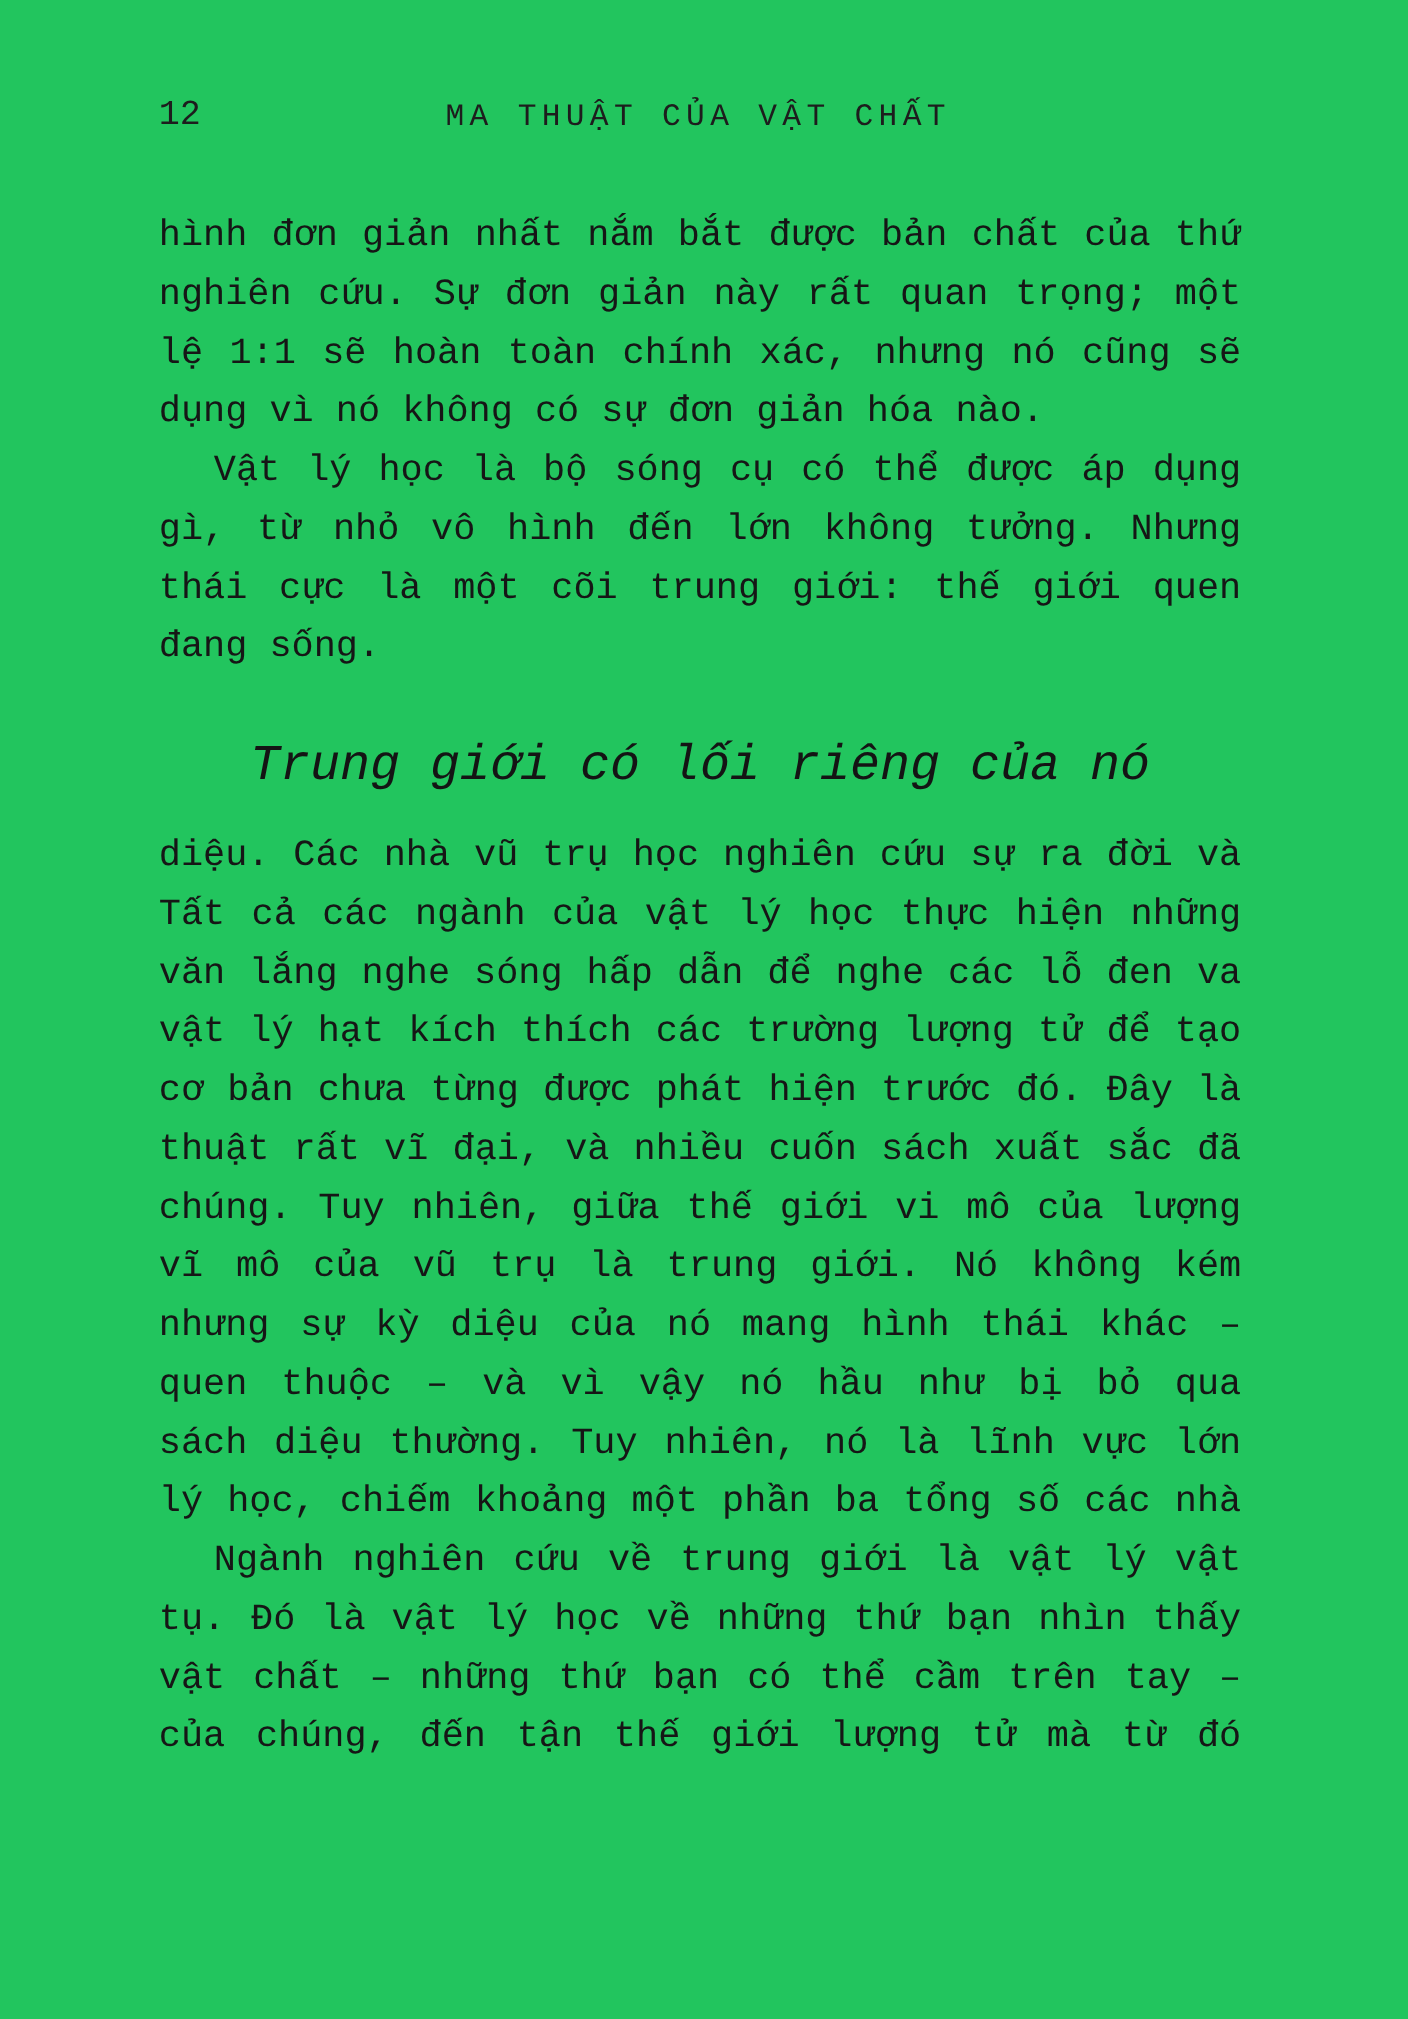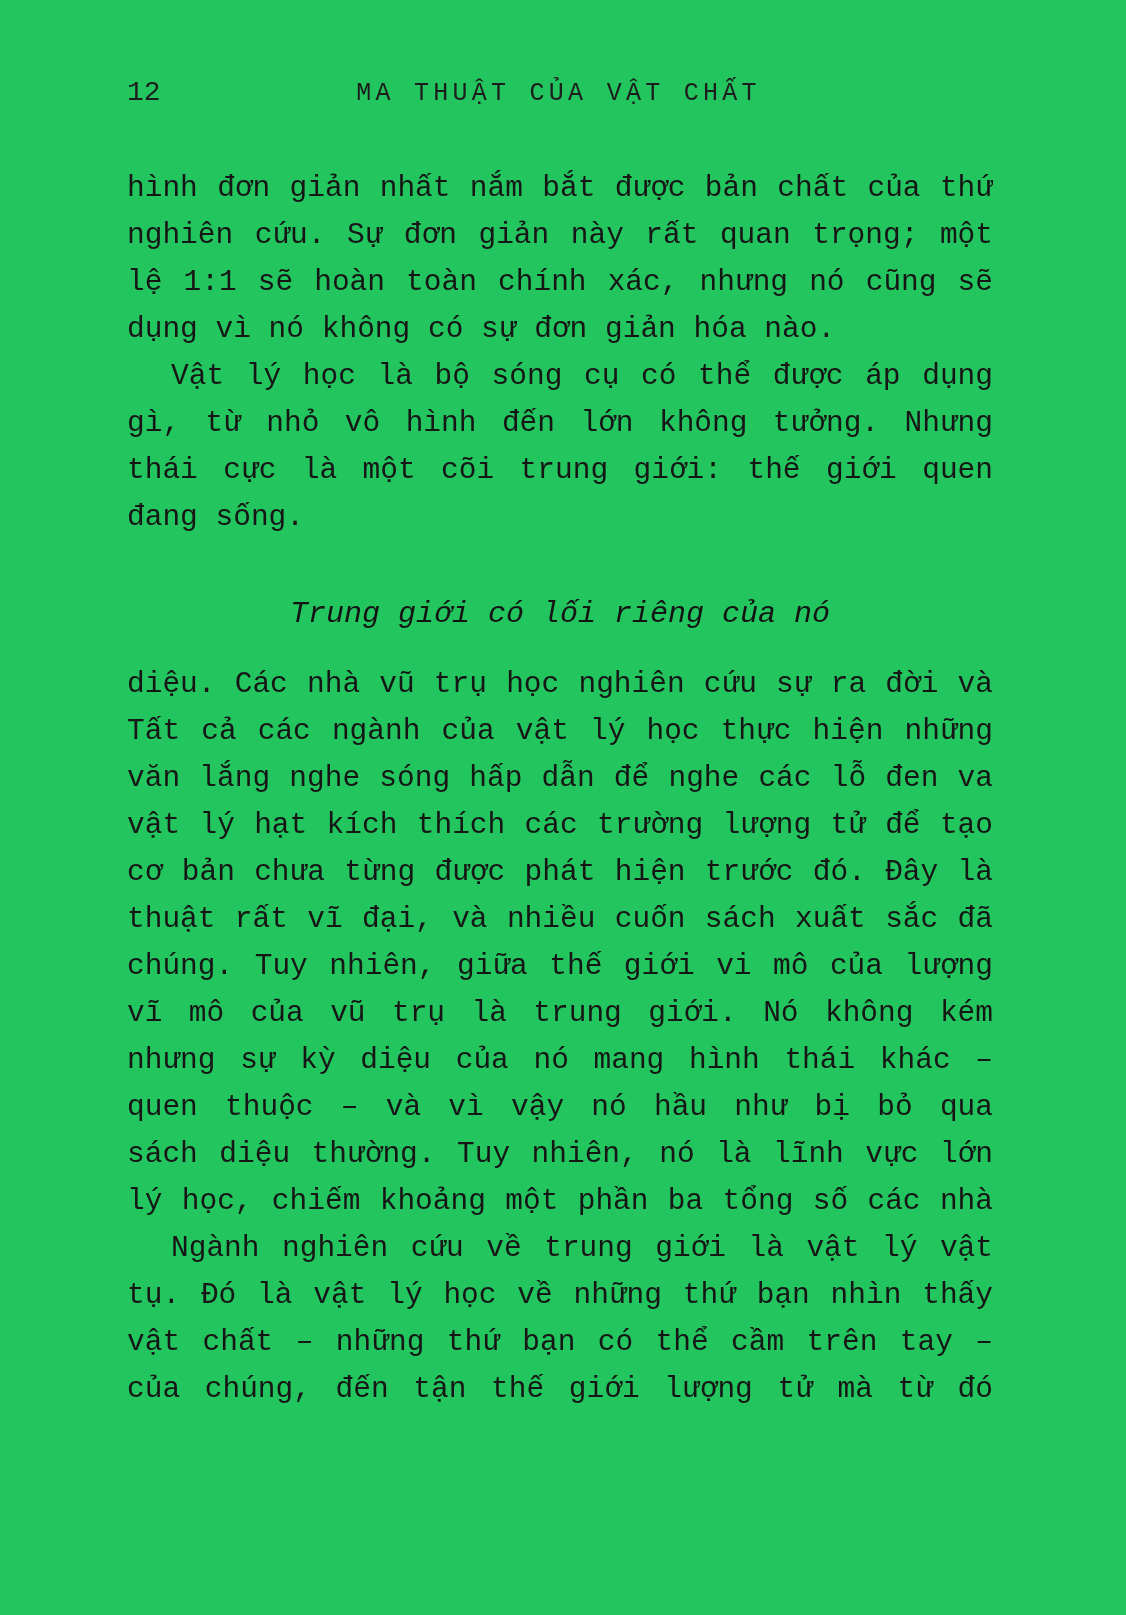--- a/index.html
+++ b/index.html
@@ -69,21 +69,21 @@
   .line.indent {
     padding-left: 44px;
   }
   .section-heading {
     margin-top: 48px;
     margin-bottom: 22px;
     height: 50px;
     line-height: 50px;
     text-align: center;
     font-style: italic;
-    font-size: 30px;
+    font-size: 40px;
     color: #141414;
   }
 </style>
 </head>
 <body>
 
 <div class="page">
   <div class="running-header">
     <span class="page-number">12</span>
     <span class="running-title">MA THUẬT CỦA VẬT CHẤT</span>

